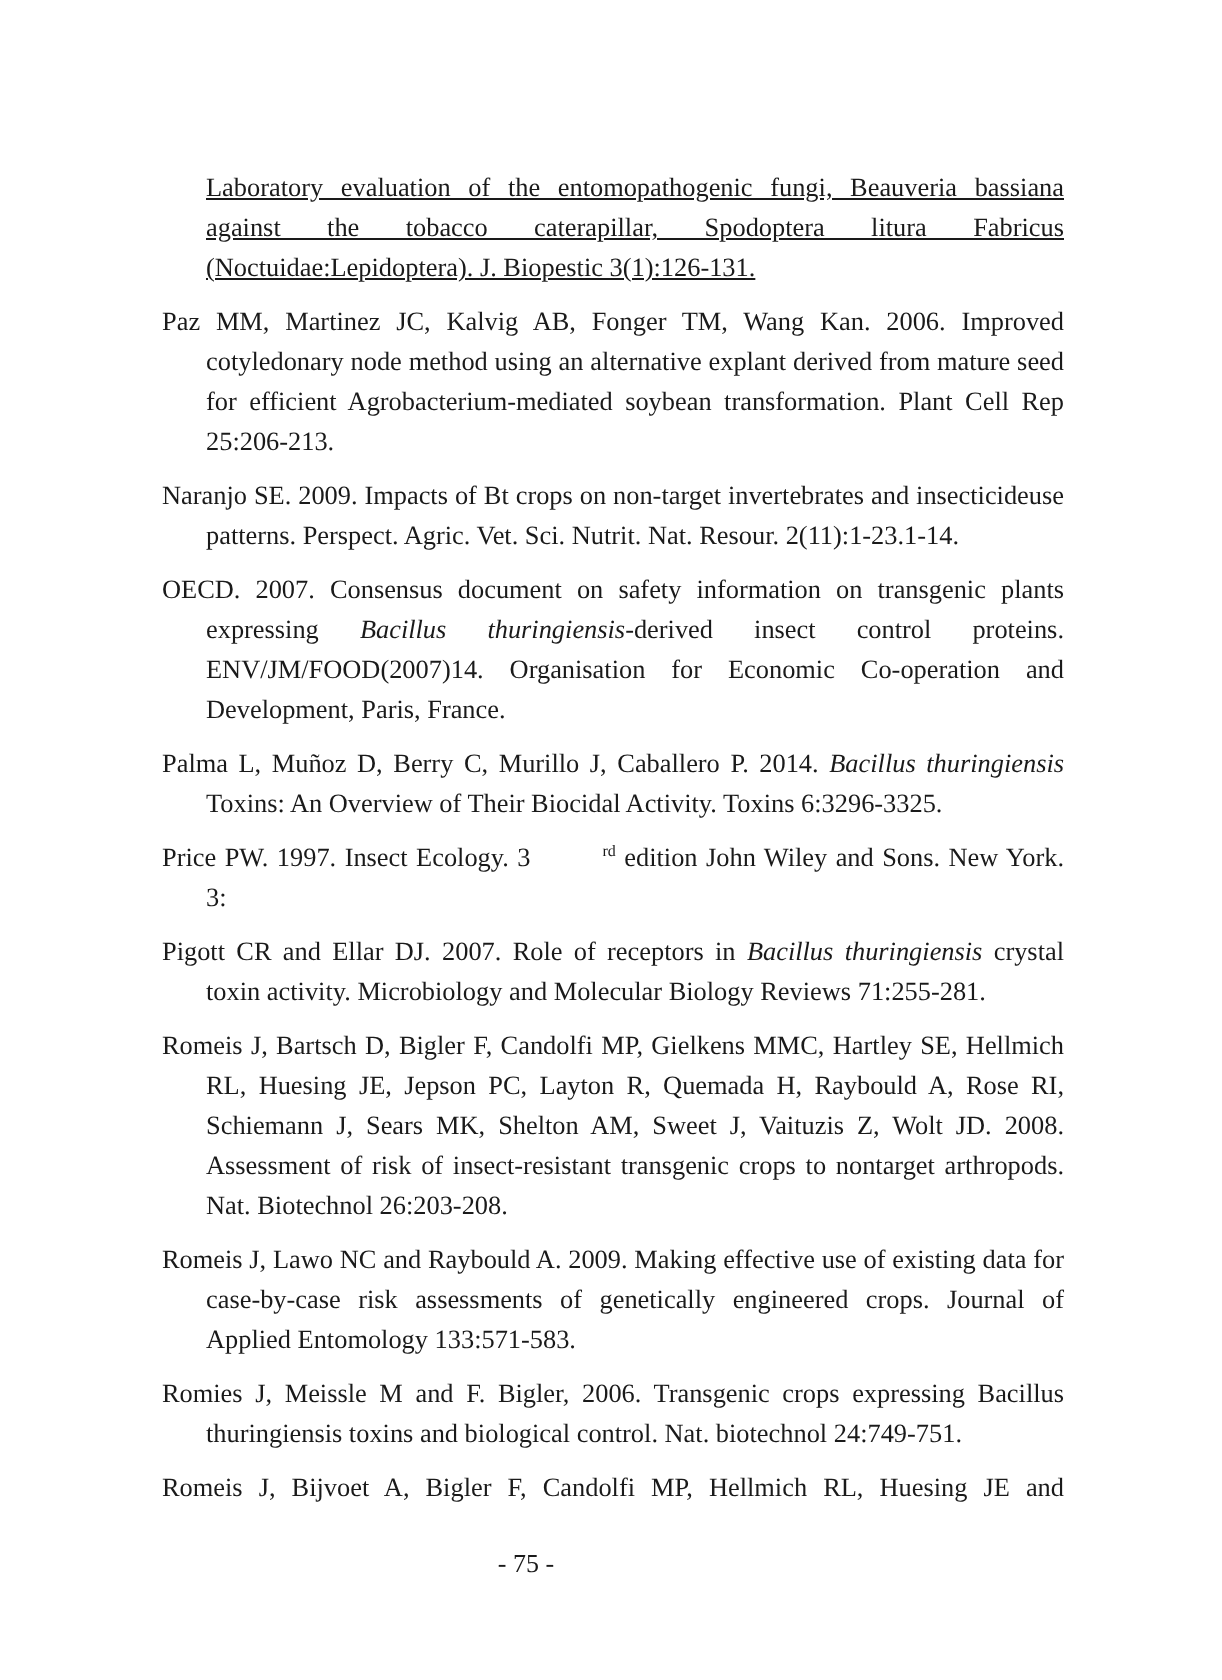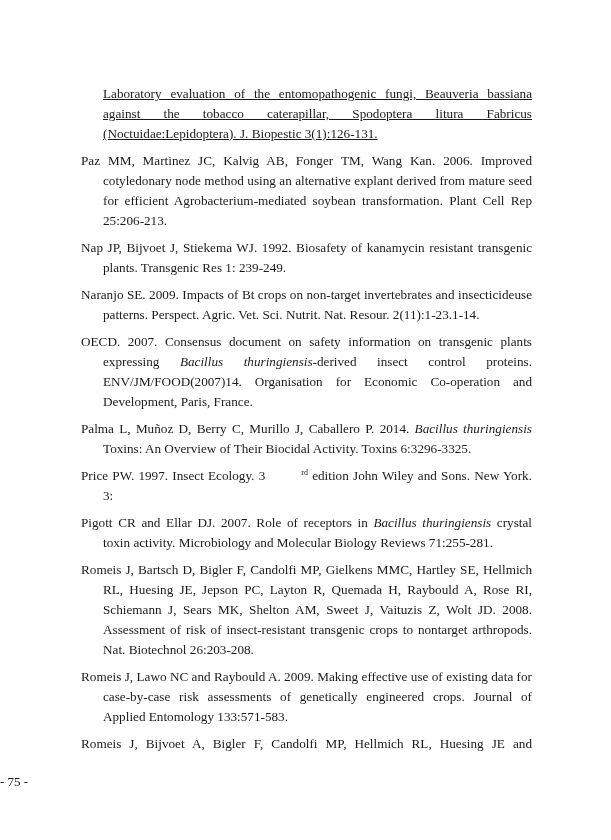--- a/index.html
+++ b/index.html
@@ -15,33 +15,33 @@
       text-align: justify; text-align-last: left;
       padding-left: 22px; text-indent: -22px;
       margin: 0 0 7px 0;
     }
     .ref.cont { text-indent: 0; text-decoration: underline; }
     .ref.justify-last { text-align-last: justify; }
     .ref i { }
     .ref sup { font-size: 8px; line-height: 0; vertical-align: super; padding-left: 36px; }
     .page-number {
       position: absolute; left: 0; width: 526px; top: 774px;
-      text-align: left; font-size: 13px;
+      text-align: center; font-size: 13px;
     }
   </style>
 </head>
 <body>
 
 <div class="refs">
   <p class="ref cont"><span>Laboratory evaluation of the entomopathogenic fungi, Beauveria bassiana against the tobacco caterapillar, Spodoptera litura Fabricus (Noctuidae:Lepidoptera). J. Biopestic 3(1):126-131.</span></p>
   <p class="ref"><span>Paz MM, Martinez JC, Kalvig AB, Fonger TM, Wang Kan. 2006. Improved cotyledonary node method using an alternative explant derived from mature seed for efficient Agrobacterium-mediated soybean transformation. Plant Cell Rep 25:206-213.</span></p>
-  <p class="ref"><span>Nap JP, Bijvoet J, Stiekema WJ. 1992. Biosafety of kanamycin resistant transgenic plants. Transgenic Res 1: 239-249.</span></p>
   <p class="ref"><span>Naranjo SE. 2009. Impacts of Bt crops on non-target invertebrates and insecticideuse patterns. Perspect. Agric. Vet. Sci. Nutrit. Nat. Resour. 2(11):1-23.1-14.</span></p>
   <p class="ref"><span>OECD. 2007. Consensus document on safety information on transgenic plants expressing </span><i>Bacillus thuringiensis</i><span>-derived insect control proteins. ENV/JM/FOOD(2007)14. Organisation for Economic Co-operation and Development, Paris, France.</span></p>
   <p class="ref"><span>Palma L, Muñoz D, Berry C, Murillo J, Caballero P. 2014. </span><i>Bacillus thuringiensis</i><span> Toxins: An Overview of Their Biocidal Activity. Toxins 6:3296-3325.</span></p>
   <p class="ref"><span>Price PW. 1997. Insect Ecology. 3</span><sup>rd</sup><span> edition John Wiley and Sons. New York. 3:</span></p>
   <p class="ref"><span>Pigott CR and Ellar DJ. 2007. Role of receptors in </span><i>Bacillus thuringiensis</i><span> crystal toxin activity. Microbiology and Molecular Biology Reviews 71:255-281.</span></p>
   <p class="ref"><span>Romeis J, Bartsch D, Bigler F, Candolfi MP, Gielkens MMC, Hartley SE, Hellmich RL, Huesing JE, Jepson PC, Layton R, Quemada H, Raybould A, Rose RI, Schiemann J, Sears MK, Shelton AM, Sweet J, Vaituzis Z, Wolt JD. 2008. Assessment of risk of insect-resistant transgenic crops to nontarget arthropods. Nat. Biotechnol 26:203-208.</span></p>
   <p class="ref"><span>Romeis J, Lawo NC and Raybould A. 2009. Making effective use of existing data for case-by-case risk assessments of genetically engineered crops. Journal of Applied Entomology 133:571-583.</span></p>
+  <p class="ref"><span>Romies J, Meissle M and F. Bigler, 2006. Transgenic crops expressing Bacillus thuringiensis toxins and biological control. Nat. biotechnol 24:749-751.</span></p>
   <p class="ref justify-last"><span>Romeis J, Bijvoet A, Bigler F, Candolfi MP, Hellmich RL, Huesing JE and</span></p>
 </div>
 
 <div class="page-number">- 75 -</div>
 
 </body></html>

